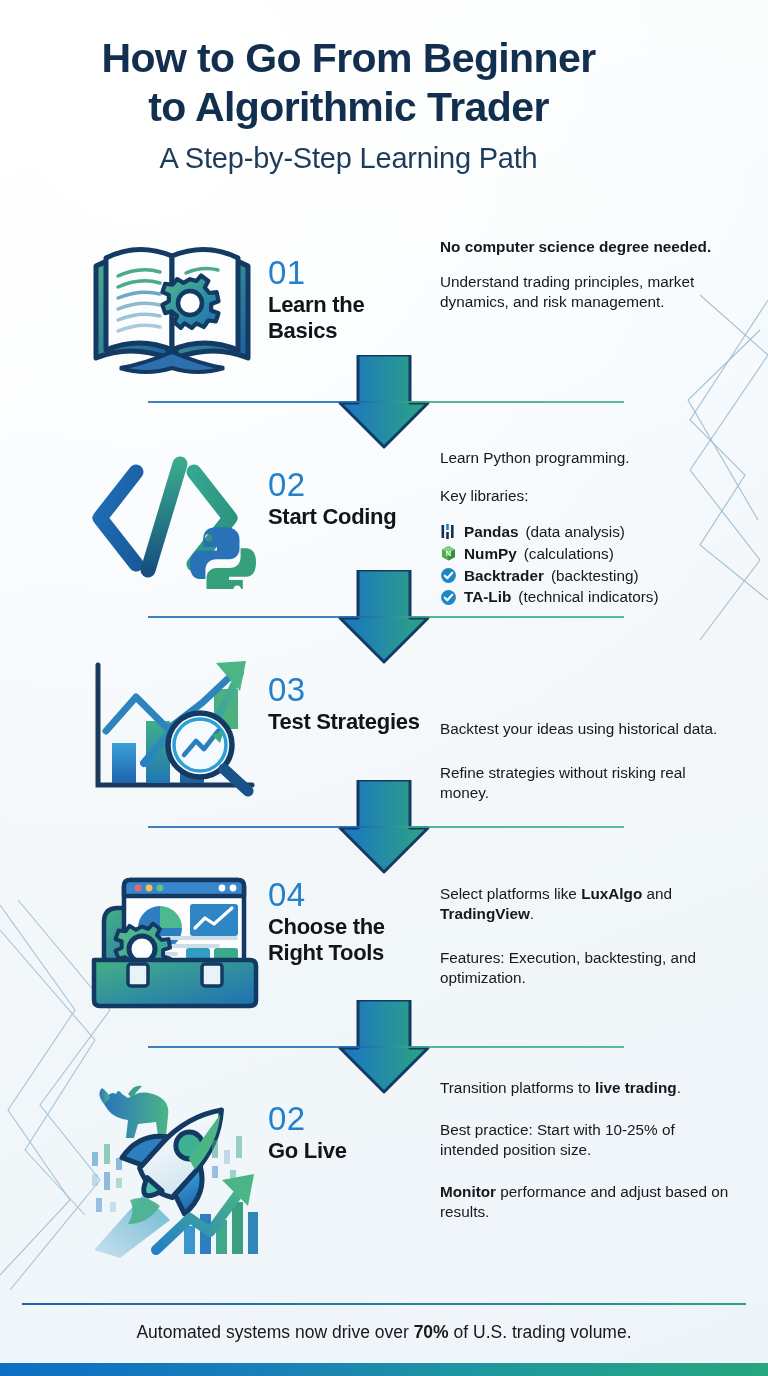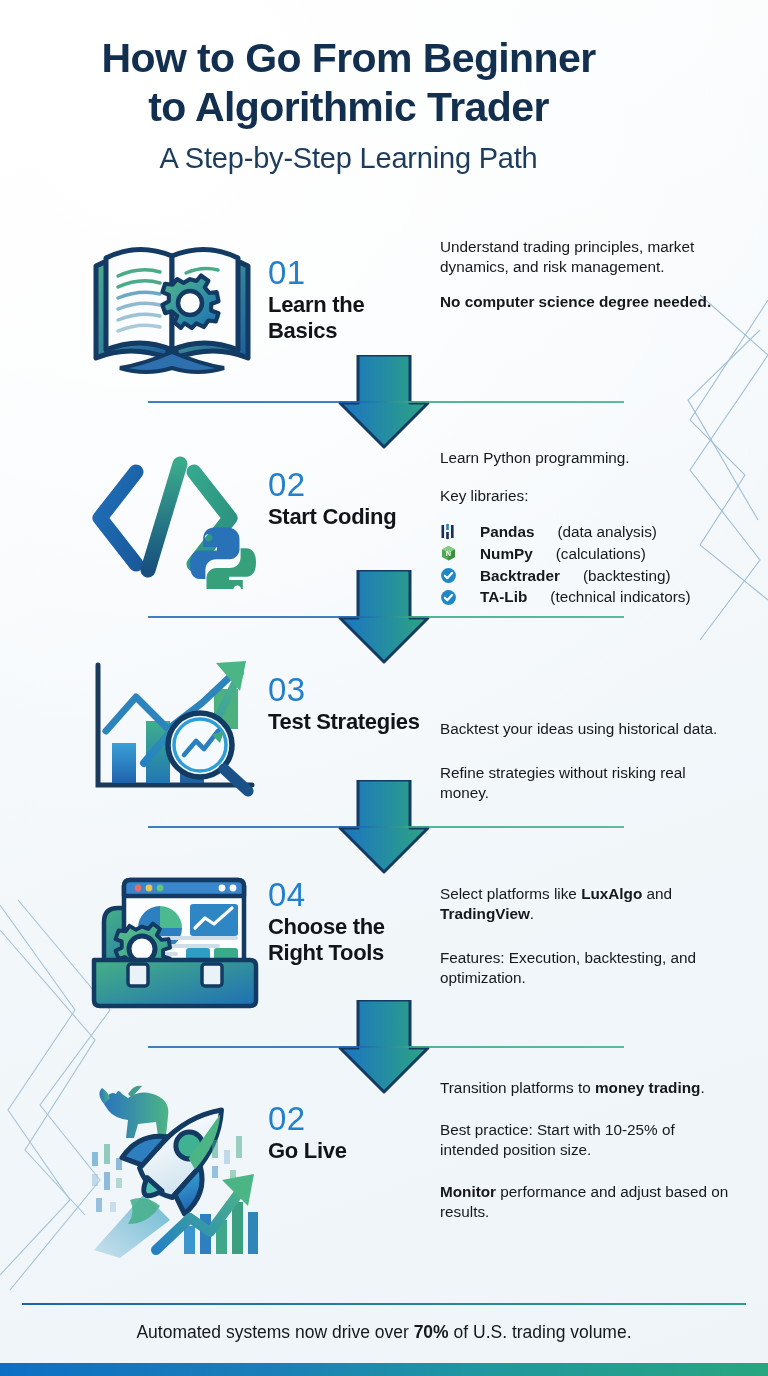--- a/index.html
+++ b/index.html
@@ -42,21 +42,21 @@
   .step-body{position:absolute;left:440px;top:0;width:285px;}
   .step-body p{
     margin:0 0 15px 0;font-size:15.3px;line-height:1.31;color:#15181c;
   }
   .step-body p:last-child{margin-bottom:0;}
   .step-body b{font-weight:bold;}
 
   .lib-title{margin:0 0 4px 0;font-size:15.3px;color:#15181c;}
   .lib-list{margin:0;padding:0;list-style:none;}
   .lib-list li{
-    display:flex;align-items:center;gap:23px;font-size:15.3px;line-height:1.42;color:#15181c;
+    display:flex;align-items:center;gap:7px;font-size:15.3px;line-height:1.42;color:#15181c;
   }
   .lib-list .nm{font-weight:bold;}
   .lib-ic{width:17px;height:17px;flex:0 0 17px;display:block;}
 
   
   .connector{position:absolute;left:0;width:768px;height:96px;}
   .divider{position:absolute;top:46px;left:148px;width:476px;height:2px;
     background:linear-gradient(90deg,#1f69b5 0%,#1f69b5 45%,#37a884 55%,#41b08c 100%);
     opacity:.85;}
 
@@ -128,22 +128,22 @@
           <circle cx="0" cy="-1" r="12" fill="#fbfdfe" stroke="#123a63" stroke-width="4.5"></circle>
         </g>
         <path d="M88 120 Q60 132 36 136 Q62 144 88 136 Q114 144 140 136 Q116 132 88 120 Z" fill="#2e6fae" stroke="#123a63" stroke-width="4"></path>
       </svg>
     </div>
     <div class="step-mid" style="top:24px;">
       <div class="step-num">01</div>
       <div class="step-head">Learn the Basics</div>
     </div>
     <div class="step-body" style="top:5px;">
+      <p><b>No computer science degree needed.</b></p>
       <p>Understand trading principles, market dynamics, and risk management.</p>
-      <p><b>No computer science degree needed.</b></p>
     </div>
   </div>
 
   <div class="connector" style="top:355px;">
     <div class="divider"></div>
     <svg width="768" height="96">
       <defs>
           <linearGradient id="ar1" x1="0" y1="0" x2="1" y2="0">
         <stop offset="0" stop-color="#1b73c4"></stop>
             <stop offset="1" stop-color="#2da581"></stop>
@@ -418,21 +418,21 @@
         <path d="M72 176 L106 144 L126 158 L160 112" fill="none" stroke="url(#grarrow)" stroke-width="10" stroke-linejoin="round" stroke-linecap="round"></path>
         <path d="M138 106 L170 100 L164 132 Z" fill="#4cb585"></path>
       </svg>
     </div>
     <div class="step-mid" style="top:32px;">
       <div class="step-num">02</div>
       <div class="step-head">Go Live</div>
     </div>
     <div class="step-body" style="top:8px;width:290px;">
       <p style="margin-bottom:22px;">
-        <span>Transition platforms to </span><b>money trading</b><span>.</span>
+        <span>Transition platforms to </span><b>live trading</b><span>.</span>
       </p>
       <p style="margin-bottom:22px;">Best practice: Start with 10-25% of intended position size.</p>
       <p>
         <b>Monitor</b><span> performance and adjust based on results.</span>
       </p>
     </div>
   </div>
 
   <div class="foot-rule"></div>
   <div class="footer-text">

